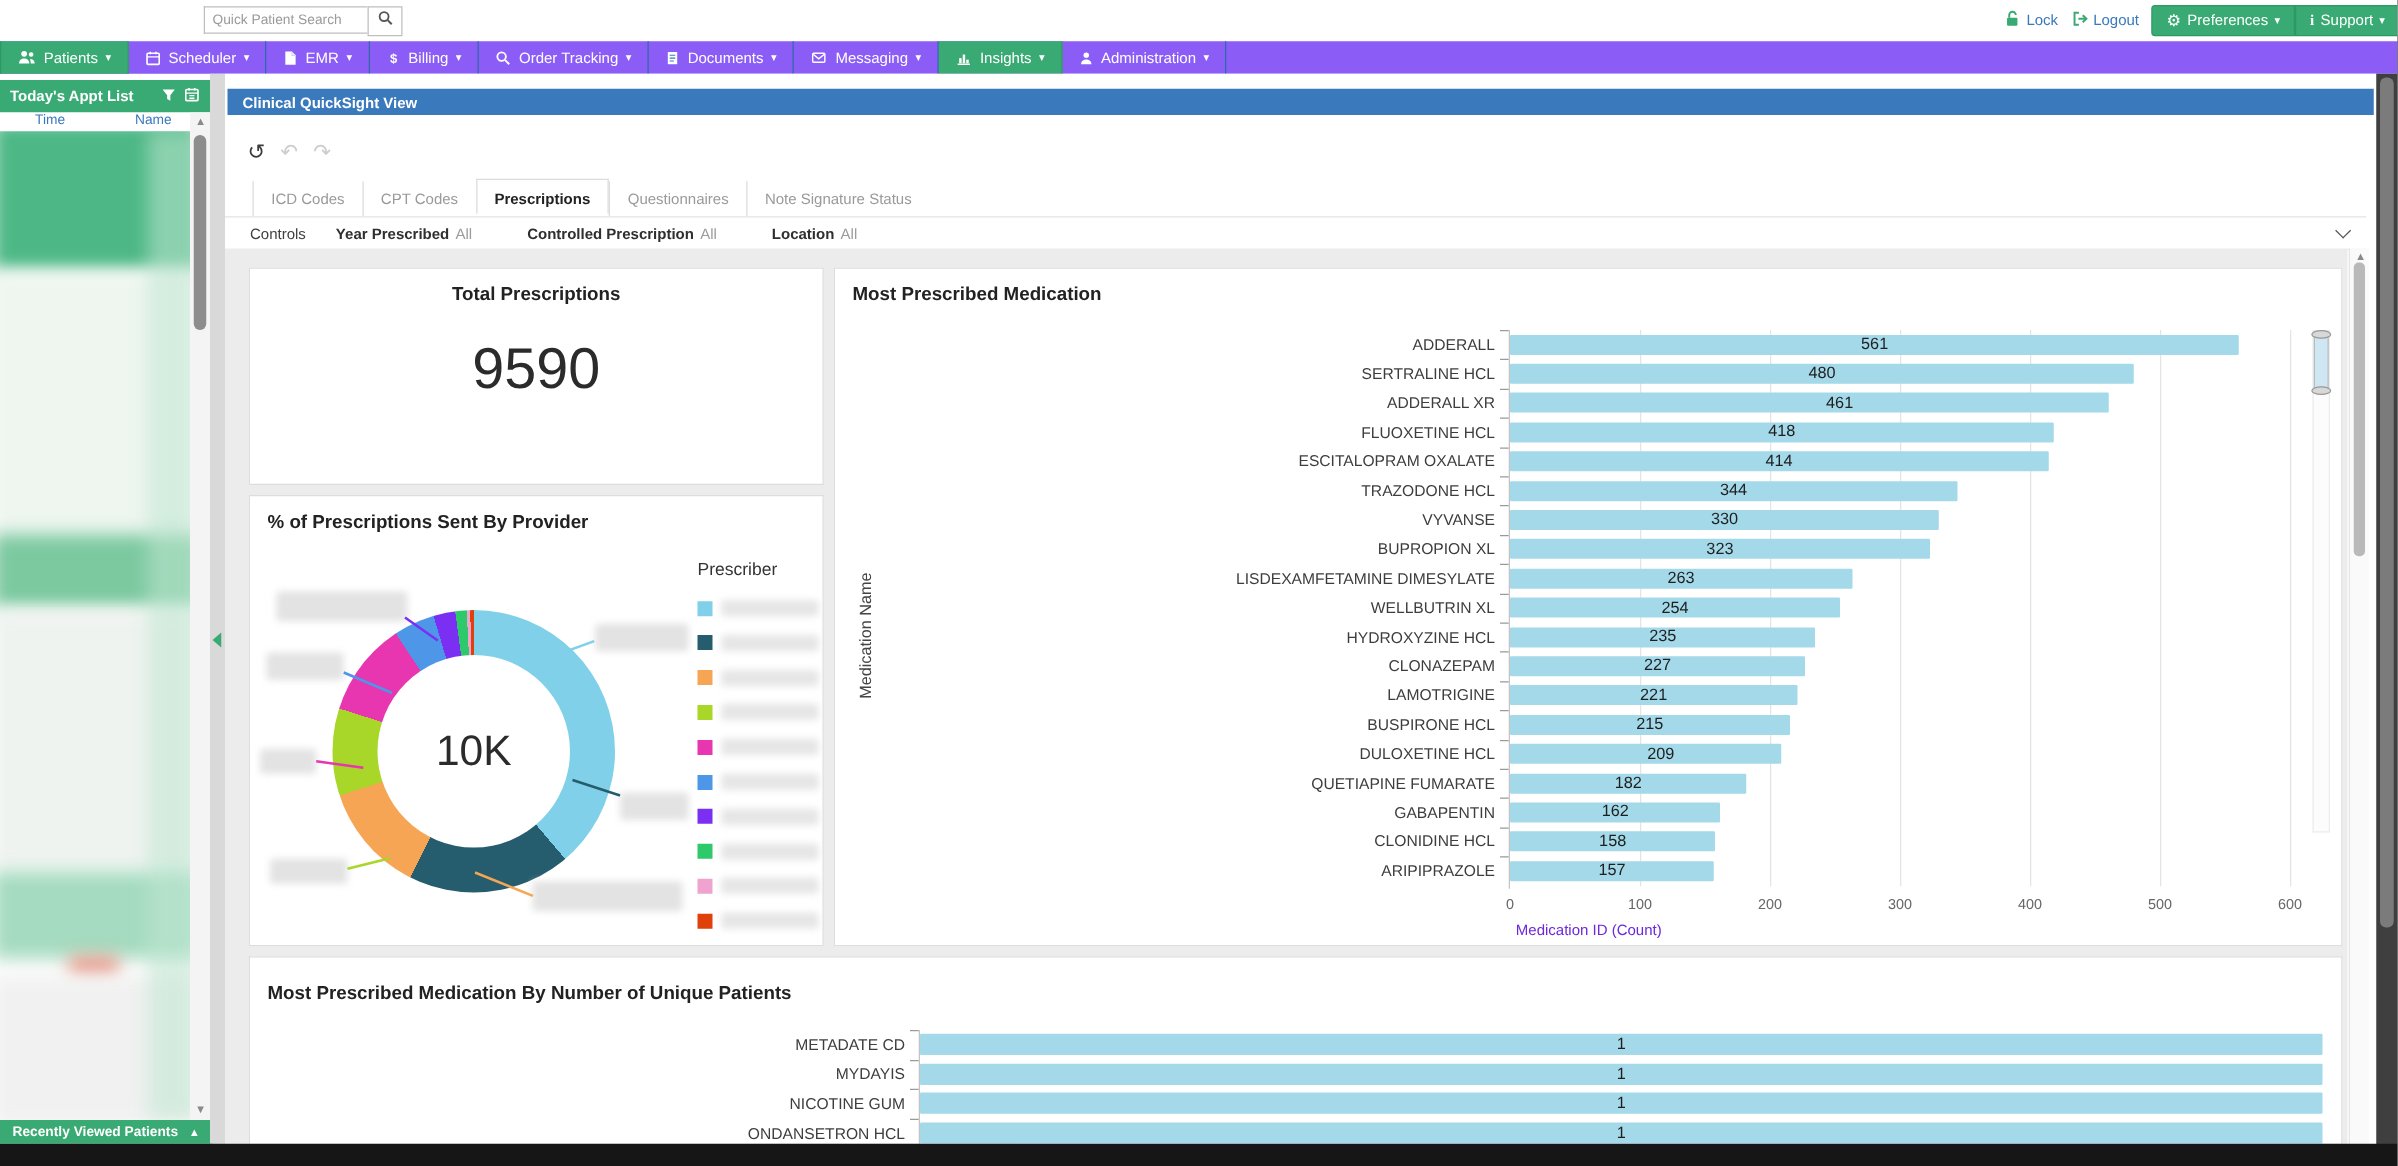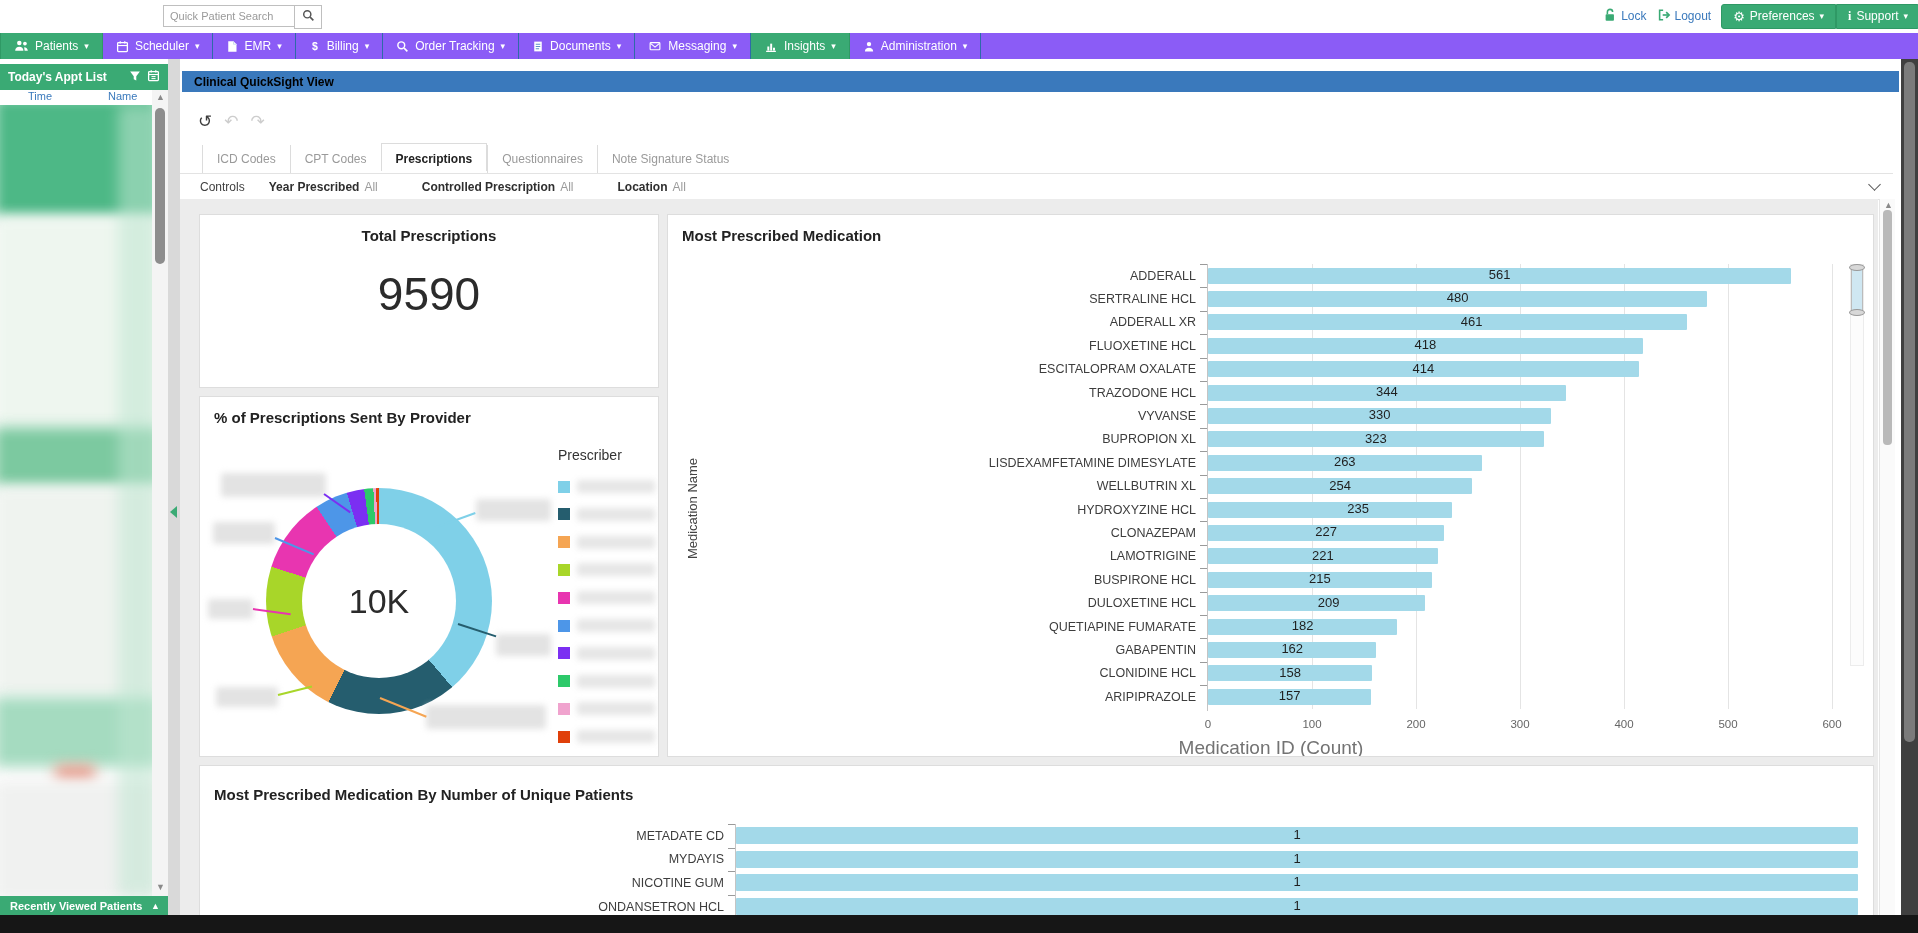--- a/index.html
+++ b/index.html
@@ -37,21 +37,21 @@
   .blob{position:absolute;filter:blur(7px);border-radius:4px;}
   .sb-scroll{position:absolute;left:152px;top:90px;width:16px;height:806px;background:#f4f4f4;}
   .sb-thumb{position:absolute;left:3px;width:10px;border-radius:5px;background:#8d8d8d;}
   .sb-foot{position:absolute;left:0;top:896px;width:170px;height:19px;background:#3aaa74;color:#fff;
     font-size:11px;font-weight:bold;display:flex;align-items:center;padding:0 10px;box-sizing:border-box;}
   .gutter{position:absolute;left:168px;top:59px;width:12px;height:856px;background:#d9d9d9;}
   .collapse{position:absolute;left:170px;top:506px;width:0;height:0;cursor:pointer;
     border-top:6px solid transparent;border-bottom:6px solid transparent;border-right:7px solid #3aaa74;}
   
   .main{position:absolute;left:180px;top:59px;width:1721px;height:856px;background:#fff;}
-  .panel-header{position:absolute;left:2px;top:12px;right:2px;height:21px;background:#3a79bc;color:#000000;
+  .panel-header{position:absolute;left:2px;top:12px;right:2px;height:21px;background:#3a79bc;color:#ffffff;
     font-size:12px;font-weight:bold;display:flex;align-items:center;padding-left:12px;}
   .histrow{position:absolute;left:18px;top:52px;display:flex;gap:12px;font-size:17px;}
   .histrow .on{color:#3c3c3c;cursor:pointer;}
   .histrow .off{color:#cdcdcd;}
   .tabs{position:absolute;left:22px;top:86px;display:flex;height:28px;align-items:stretch;font-size:12px;}
   .tab{display:flex;align-items:center;padding:0 14px;color:#9a9a9a;border-left:1px solid #dcdcdc;cursor:pointer;white-space:nowrap;}
   .tab:first-child{border-left:1px solid #dcdcdc;}
   .tab.active{background:#fff;border:1px solid #dcdcdc;border-bottom:none;color:#222;font-weight:bold;position:relative;top:-2px;padding-top:2px;}
   .controls{position:absolute;left:0;top:114px;right:8px;height:25px;background:#fff;border-top:1px solid #e3e3e3;
     border-bottom:1px solid #e3e3e3;display:flex;align-items:center;font-size:12px;color:#444;}
@@ -82,21 +82,21 @@
   .ylab{position:absolute;font-size:13px;color:#444;transform:rotate(-90deg);transform-origin:center;white-space:nowrap;}
   .grid{position:absolute;width:1px;background:#e4e4e4;}
   .axisline{position:absolute;width:1px;background:#c4c4c4;}
   .brow{position:absolute;left:0;height:23px;width:100%;cursor:pointer;}
   .blab{position:absolute;top:0;height:100%;display:flex;align-items:center;justify-content:flex-end;
     font-size:12.5px;color:#3d3d3d;white-space:nowrap;}
   .bbar{position:absolute;background:#a3d9e9;border-radius:1px;}
   .bval{position:absolute;text-align:center;font-size:13px;color:#1f1f1f;}
   .btick{position:absolute;height:1px;width:7px;background:#9a9a9a;}
   .xtick{position:absolute;font-size:11.5px;color:#666;transform:translateX(-50%);}
-  .xtitle{position:absolute;font-size:19px;color:#737373;transform:translateX(-50%);}
+  .xtitle{position:absolute;font-size:12px;color:#6d28d9;transform:translateX(-50%);}
   
   .mini-track{position:absolute;width:12px;background:#fcfcfc;border:1px solid #ececec;}
   .mini-thumb{position:absolute;width:10px;background:#cfe7f2;border:1px solid #bbb;}
   .mini-cap{position:absolute;width:14px;height:5px;background:#d8d8d8;border:1px solid #999;border-radius:50%;}
   .qs-scroll{position:absolute;left:1699px;top:140px;width:15px;height:716px;background:#fafafa;border-left:1px solid #e5e5e5;}
   .qs-thumb{position:absolute;left:3px;top:11px;width:9px;height:235px;background:#b9b9b9;border-radius:4px;}
   .browser-scroll{position:absolute;left:1901px;top:59px;width:17px;height:874px;background:#3f3f3f;}
   .browser-thumb{position:absolute;left:3px;top:3px;width:11px;height:680px;background:#7b7b7b;border-radius:5px;}
   .bottom-strip{position:absolute;left:0;top:915px;width:1918px;height:18px;background:#161616;}
   .arrow{font-size:9px;color:#8a8a8a;line-height:1;}
@@ -474,21 +474,21 @@
             </div>
             <div class="brow" style="top: 210.6px; height: 23.4px;">
               <div class="blab" style="left: 0px; width: 528px;">WELLBUTRIN XL</div>
               <div class="bbar" style="left: 540px; top: 3.7px; width: 264.16px; height: 16px; background: rgb(163, 217, 233);"></div>
               <div class="bval" style="left: 540px; width: 264.16px; top: 3px;">254</div>
               <div class="btick" style="left: 532px; top: 0px;"></div>
             </div>
             <div class="brow" style="top: 234px; height: 23.4px;">
               <div class="blab" style="left: 0px; width: 528px;">HYDROXYZINE HCL</div>
               <div class="bbar" style="left: 540px; top: 3.7px; width: 244.4px; height: 16px; background: rgb(163, 217, 233);"></div>
-              <div class="bval" style="left: 540px; width: 244.4px; top: 3px; margin-left: 28px;">235</div>
+              <div class="bval" style="left: 540px; width: 244.4px; top: 3px;">235</div>
               <div class="btick" style="left: 532px; top: 0px;"></div>
             </div>
             <div class="brow" style="top: 257.4px; height: 23.4px;">
               <div class="blab" style="left: 0px; width: 528px;">CLONAZEPAM</div>
               <div class="bbar" style="left: 540px; top: 3.7px; width: 236.08px; height: 16px; background: rgb(163, 217, 233);"></div>
               <div class="bval" style="left: 540px; width: 236.08px; top: 3px;">227</div>
               <div class="btick" style="left: 532px; top: 0px;"></div>
             </div>
             <div class="brow" style="top: 280.8px; height: 23.4px;">
               <div class="blab" style="left: 0px; width: 528px;">LAMOTRIGINE</div>

